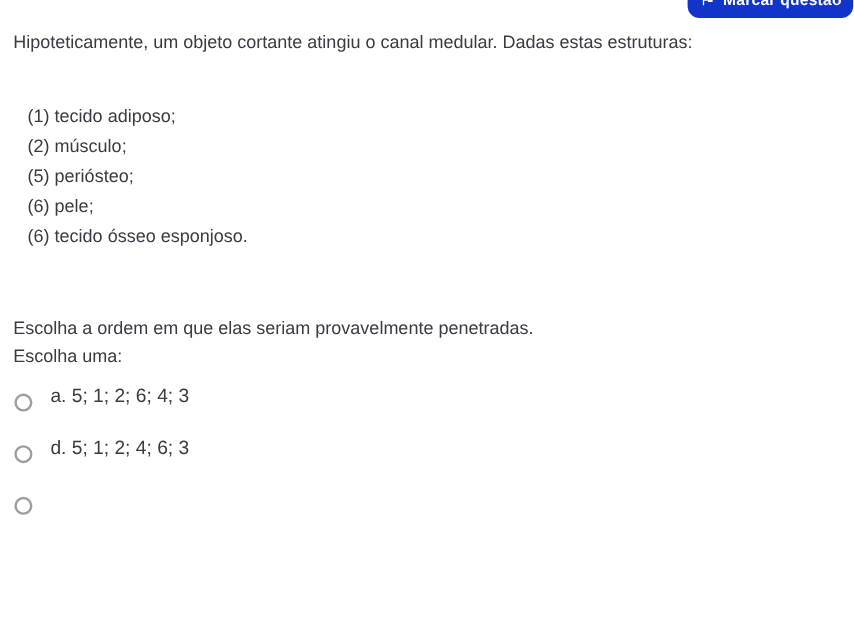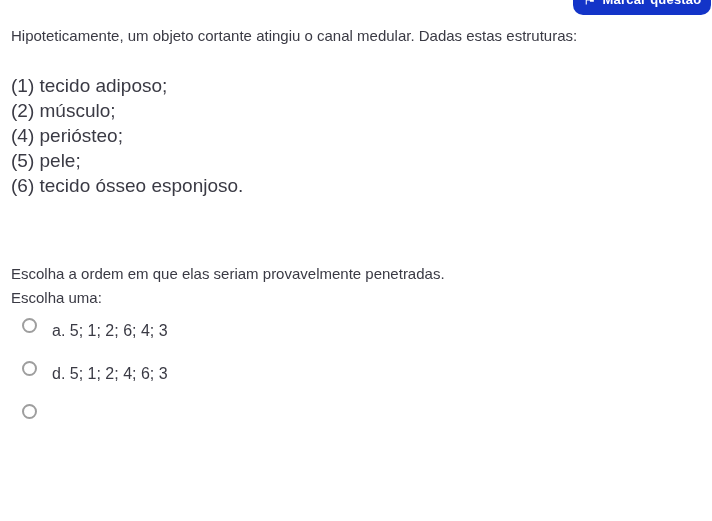--- a/index.html
+++ b/index.html
@@ -43,24 +43,24 @@
     top: 26px;
     width: 700px;
     font-size: 15px;
     line-height: 20px;
   }
 
   .structures {
     position: absolute;
     left: 11px;
     top: 73px;
-    margin: 0;
+    margin: 12px;
     padding: 0;
     list-style: none;
-    font-size: 19px;
+    font-size: 15px;
     line-height: 25px;
   }
 
   .prompt {
     position: absolute;
     left: 11px;
     top: 264px;
     font-size: 15px;
     line-height: 20px;
   }
@@ -76,22 +76,22 @@
   .options {
     position: absolute;
     left: 0;
     top: 318px;
     width: 712px;
   }
   .option {
     height: 25px;
     margin-bottom: 18px;
     display: flex;
-    align-items: flex-start;
-    padding-left: 22px;
+    align-items: flex-end;
+    padding-left: 12px;
   }
   .radio {
     width: 15px;
     height: 15px;
     border: 2px solid #9e9e9e;
     border-radius: 50%;
     box-sizing: border-box;
     background: #ffffff;
     position: relative;
     flex: 0 0 auto;
@@ -128,22 +128,22 @@
       </svg>
     </span>
     <span>Marcar questão</span>
   </button>
 
   <div class="intro">Hipoteticamente, um objeto cortante atingiu o canal medular. Dadas estas estruturas:</div>
 
   <ul class="structures">
       <li>(1) tecido adiposo;</li>
       <li>(2) músculo;</li>
-      <li>(4) periósteo;</li>
-      <li>(5) pele;</li>
+      <li>(5) periósteo;</li>
+      <li>(6) pele;</li>
       <li>(6) tecido ósseo esponjoso.</li>
     </ul>
 
   <div class="prompt">Escolha a ordem em que elas seriam provavelmente penetradas.</div>
 
   <div class="answer-label">Escolha uma:</div>
 
   <div class="options">
   <div class="option">
     <span class="radio"></span>

